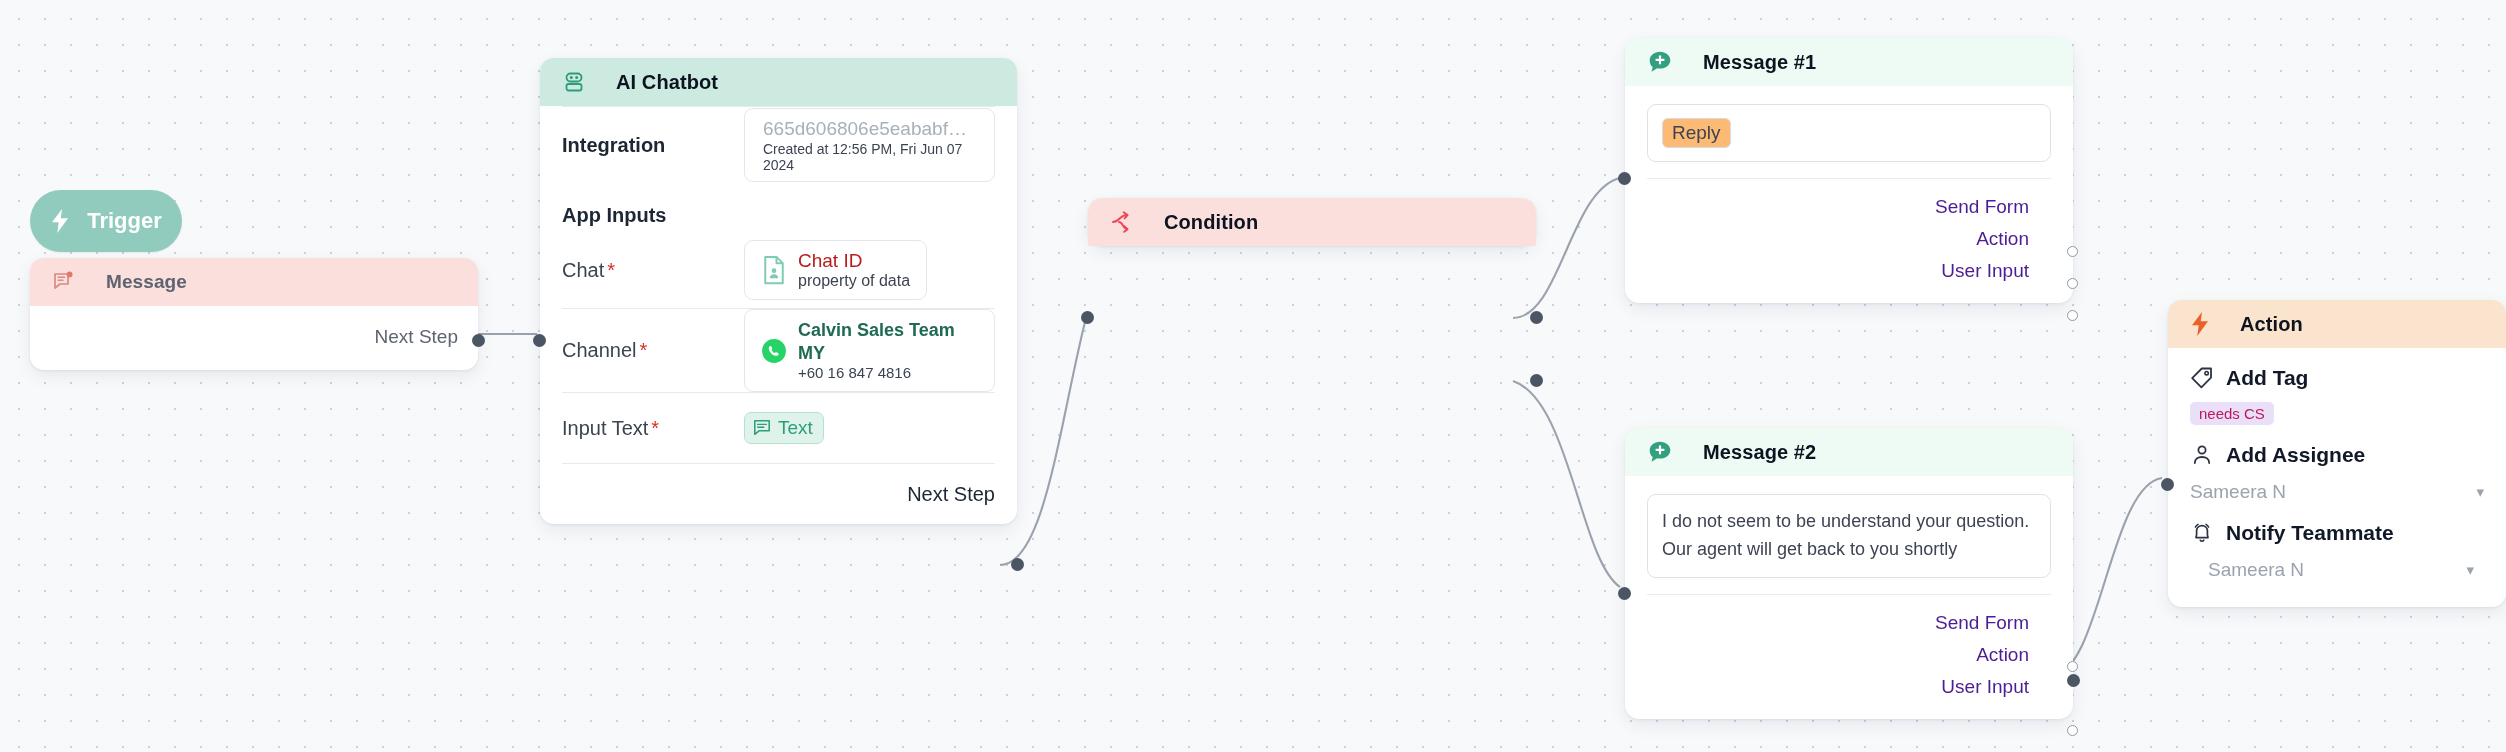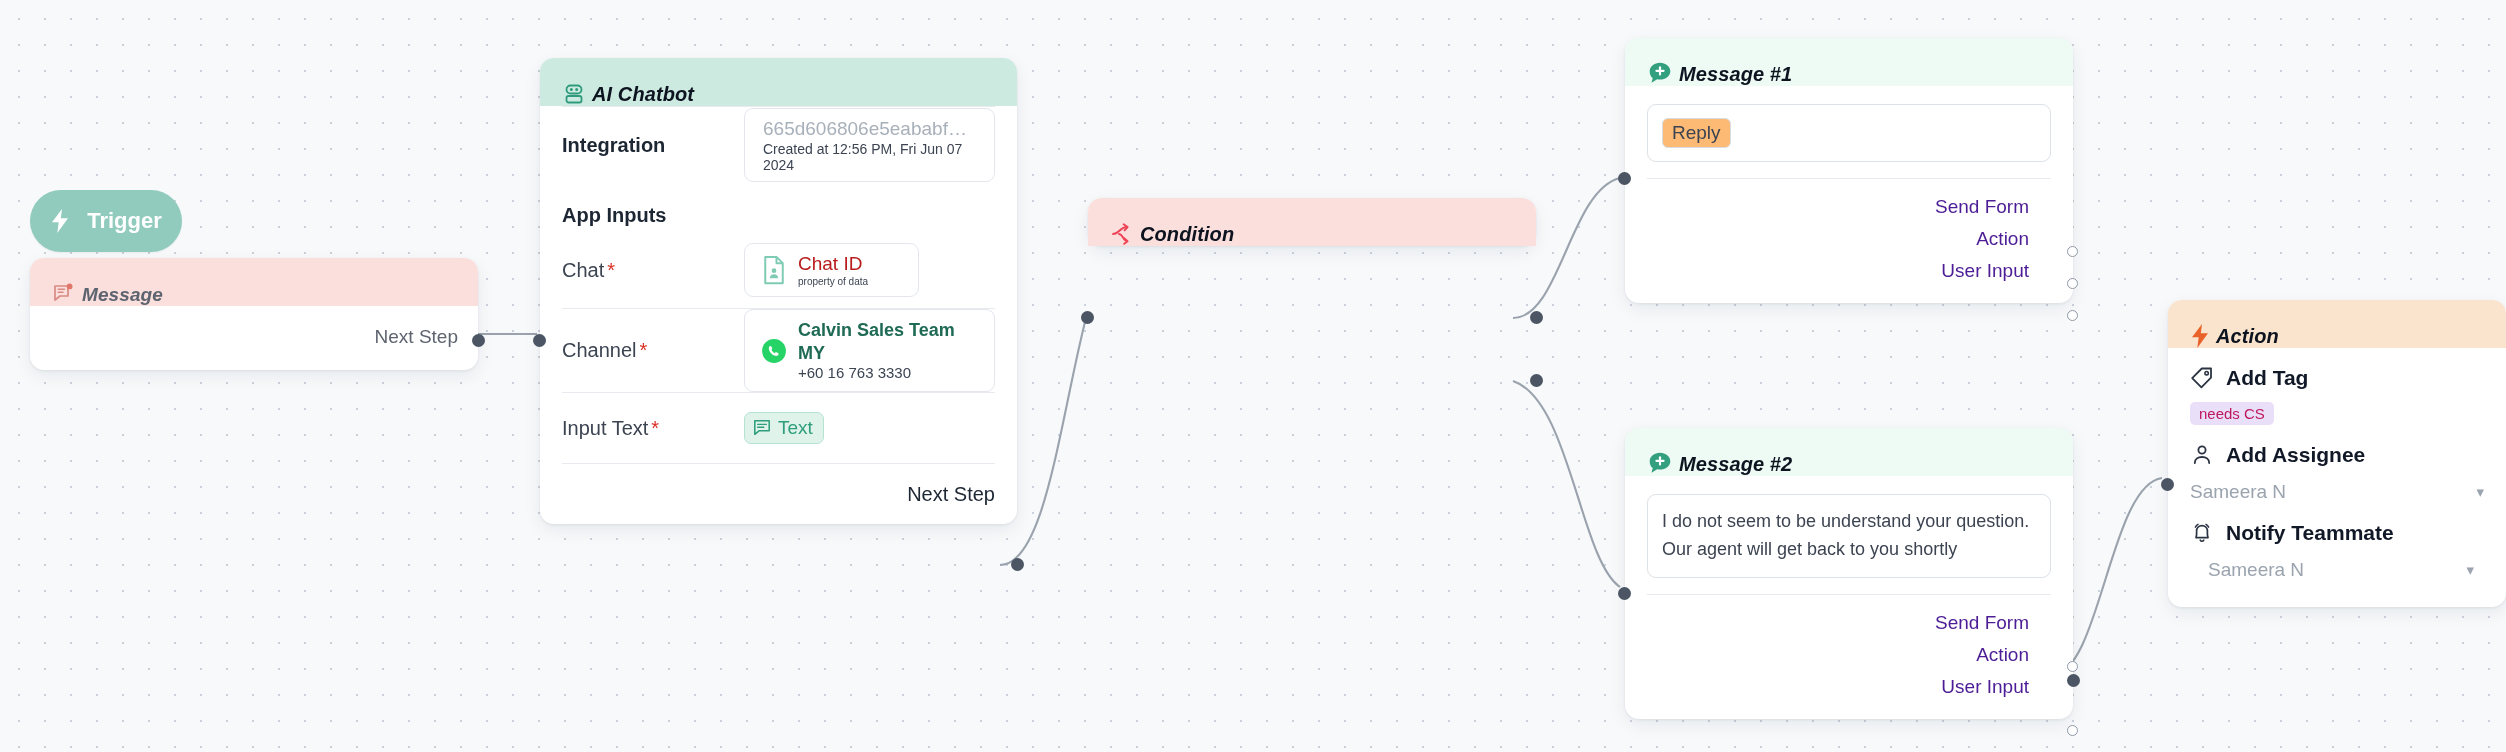--- a/index.html
+++ b/index.html
@@ -41,30 +41,29 @@
   .node {
     position: absolute;
     background: #ffffff;
     border-radius: 14px;
     box-shadow: 0 1px 3px rgba(16,24,40,.07), 0 6px 18px rgba(16,24,40,.07);
     z-index: 5;
     overflow: visible;
   }
   .node-header {
     display: flex;
-    align-items: flex-end;
-    gap: 6px;
+    align-items: center;
+    gap: 30px;
     height: 48px;
     padding: 0 22px;
     border-radius: 14px 14px 0 0;
     font-size: 20px;
     font-weight: bold;
     color: #0d1420;
     letter-spacing: .1px;
-    font-style: italic;
   }
   .node-header .hdr-icon { display: flex; align-items: center; }
   .node-body { padding: 0 22px; }
 
   
   .hdr-mint   { background: #cdeae1; }
   .hdr-pink   { background: #fadfdd; }
   .hdr-green  { background: #eefaf4; }
   .hdr-orange { background: #fbe4cd; }
 
@@ -148,21 +147,21 @@
   .value-box.integration { padding: 8px 18px; }
   .int-id {
     font-size: 19px; color: #a8b0ba; line-height: 1.25;
     white-space: nowrap; overflow: hidden; text-overflow: ellipsis;
     max-width: 236px;
   }
   .int-sub { font-size: 14px; color: #3c4452; margin-top: 1px; }
 
   .prop-box { display: flex; align-items: center; gap: 11px; }
   .prop-text .prop-title { font-size: 19px; color: #b91c1c; line-height: 1.2; }
-  .prop-text .prop-sub { font-size: 10px; color: #3c4452; }
+  .prop-text .prop-sub { font-size: 16px; color: #3c4452; }
 
   .chan-box { display: flex; align-items: center; gap: 11px; }
   .chan-name { font-size: 18px; font-weight: bold; color: #1f6a55; line-height: 1.25; }
   .chan-num { font-size: 15px; color: #3c4452; }
 
   .text-chip {
     display: inline-flex; align-items: center; gap: 7px;
     background: #dff3ea;
     border: 1px solid #b6e2d3;
     border-radius: 7px;
@@ -344,21 +343,21 @@
         </div>
         <div class="value-box chan-box">
           <span>
             <svg width="26" height="26" viewBox="0 0 24 24">
               <circle cx="12" cy="12" r="11" fill="#25d366"></circle>
               <path d="M8.6 7.4c.4-.1.8 0 1 .5l.7 1.5c.2.4.1.7-.2 1l-.5.5c.7 1.4 1.7 2.4 3.1 3.1l.5-.6c.3-.3.6-.4 1-.2l1.5.7c.5.2.6.6.5 1-.2.9-1 1.5-2 1.5-3.3 0-7-3.7-7-7 0-1 .6-1.8 1.4-2Z" fill="#ffffff"></path>
             </svg>
           </span>
           <span>
             <span class="chan-name" style="display:block">Calvin Sales Team MY</span>
-            <span class="chan-num">+60 16 763 3330</span>
+            <span class="chan-num">+60 16 847 4816</span>
           </span>
         </div>
       </div>
 
       <div class="hr"></div>
 
       <div class="field-row" style="min-height:70px;">
         <div class="field-label">
           <span>Input Text</span><span class="req">*</span>
         </div>

